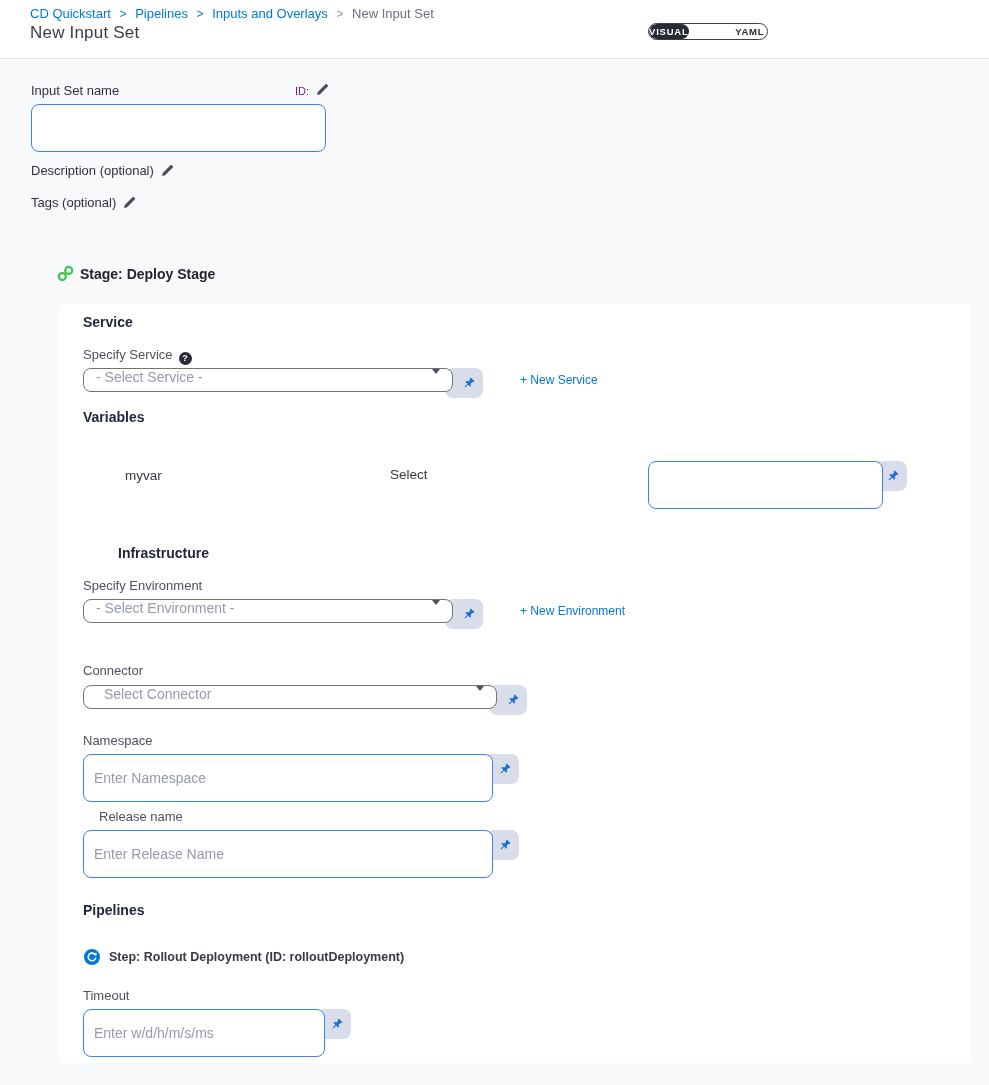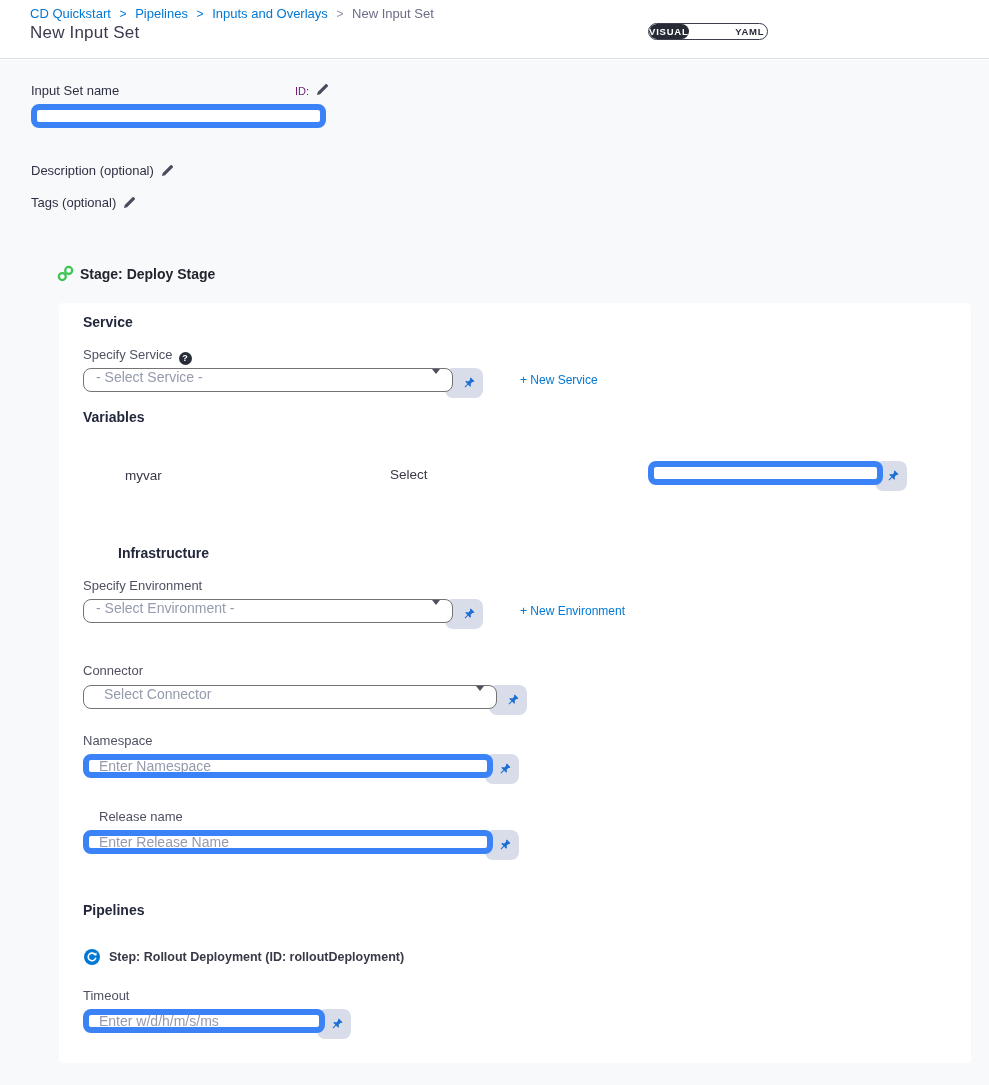--- a/index.html
+++ b/index.html
@@ -25,21 +25,21 @@
     font-size:9.5px; font-weight:700; letter-spacing:.8px; cursor:pointer; }
   .toggle-visual { background:#272b36; color:#fff; border-radius:8px; }
   .toggle-yaml { color:#272b36;margin-left:44px; }
   
   .content { position:absolute; top:60px; left:0; width:989px; height:1025px; background:#f8f9fb; }
   .abs { position:absolute; }
   .label { font-size:13px; color:#4f5162; white-space:nowrap; }
   .label-dark { font-size:13px; color:#2e3044; white-space:nowrap; }
   .heading { font-size:14px; font-weight:700; color:#22273c; white-space:nowrap; }
   .pencil { display:inline-block; vertical-align:-2px; margin-left:7px; cursor:pointer; }
-  .text-input { height:24px; border:6px solid #3b82f6; border-radius:8px; background:#fff;
+  .text-input { height:48px; border:1px solid #3b82f6; border-radius:8px; background:#fff;
     font-family:"Liberation Sans",sans-serif; font-size:14px; color:#22273c; padding:0 10px;
     outline:none; position:absolute; z-index:2; }
   .text-input::placeholder { color:#959aad; }
   
   .stage-row { display:flex; align-items:center; gap:6px; }
   .stage-title { font-size:14px; font-weight:700; color:#22242f; }
   
   .card { position:absolute; left:59px; top:303px; width:912px; height:760px;
     background:#fff; border-radius:4px; }
   

